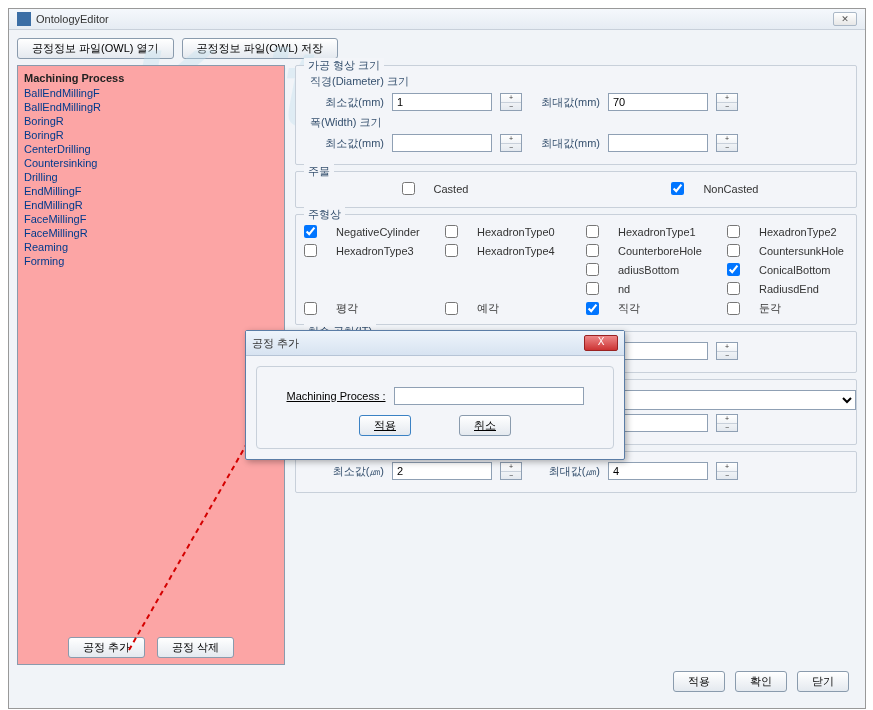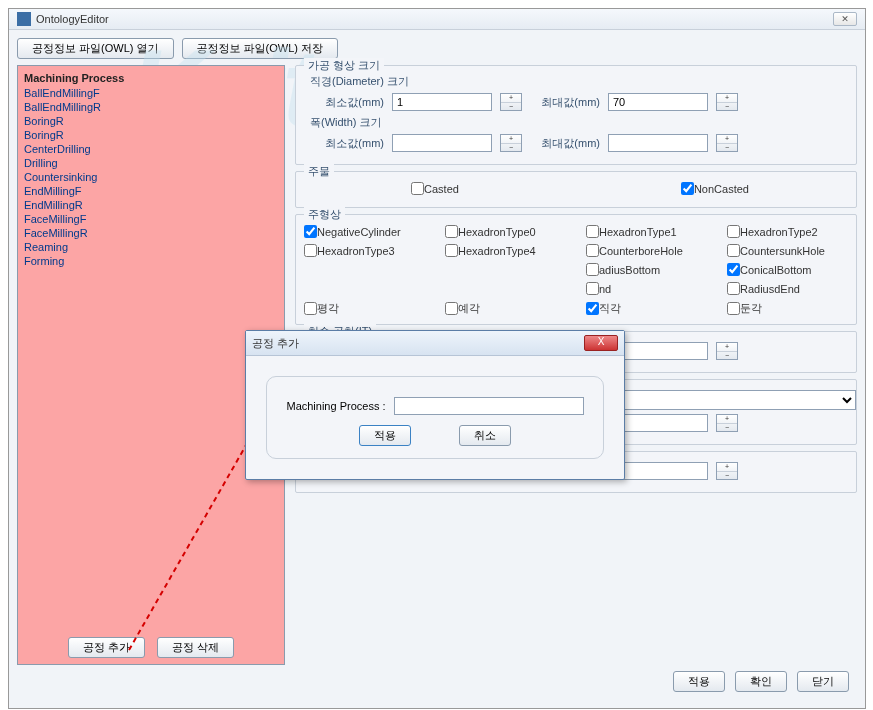--- a/index.html
+++ b/index.html
@@ -21,30 +21,30 @@
 .group { border: 1px solid #c8d0da; border-radius: 2px; padding: 6px 0 8px 8px; background: #f3f5f9; position: relative; }
 .group-label { position: absolute; top: -8px; left: 8px; background: #f3f5f9; padding: 0 4px; color: #35506e; }
 .row { display: flex; align-items: center; gap: 8px; margin: 4px 0; }
 .subheader { color: #35506e; margin: 2px 0 4px 6px; }
 .lbl { width: 80px; text-align: right; color: #35506e; }
 .lbl2 { width: 70px; text-align: right; color: #35506e; }
 .txt { width: 100px; height: 18px; border: 1px solid #8fa0b4; background: #fff; padding: 0 4px; }
 .spin { width: 22px; height: 18px; border: 1px solid #8fa0b4; background: linear-gradient(#fff,#e4e9ef); display: flex; flex-direction: column; }
 .spin div { flex: 1; font-size: 7px; line-height: 7px; text-align: center; color: #333; cursor: pointer; }
 .spin div:first-child { border-bottom: 1px solid #c8d0da; }
-.chk { display: flex; align-items: center; gap: 0; color: #333; }
+.chk { display: flex; align-items: center; gap: 19px; color: #333; }
 .chk input { width: 13px; height: 13px; margin: 0; }
 .chkgrid { display: grid; grid-template-columns: repeat(4, 1fr); gap: 6px 12px; margin-top: 4px; }
 .select { flex: 1; height: 20px; border: 1px solid #8fa0b4; background: #fff; padding: 0 4px; }
 .bottom-bar { display: flex; justify-content: flex-end; gap: 10px; padding: 6px 8px 8px 0; }
 .modal { position: absolute; left: 236px; top: 300px; width: 380px; border: 1px solid #5b7da6; border-radius: 2px; background: #f3f5f9; box-shadow: 2px 2px 6px rgba(0,0,0,0.3); z-index: 10; }
 .modal-title { display: flex; align-items: center; padding: 4px 6px; background: linear-gradient(#eef4fb,#d7e3f1); border-bottom: 1px solid #b6c4d6; }
 .modal-title span { flex: 1; color: #333; }
 .modal-close { width: 34px; height: 16px; background: linear-gradient(#e88,#c33); border: 1px solid #922; border-radius: 2px; color: #fff; font-size: 10px; line-height: 12px; text-align: center; cursor: pointer; }
-.modal-body { border: 1px solid #c8d0da; margin: 20px; padding: 16px 12px 12px 12px; background: #f3f5f9; border-radius: 10px; }
+.modal-body { border: 1px solid #c8d0da; margin: 10px; padding: 16px 12px 12px 12px; background: #f3f5f9; border-radius: 4px; text-decoration: underline; }
 .modal-body .row { justify-content: center; }
 .modal-input { width: 190px; height: 18px; border: 1px solid #8fa0b4; background: #fff; }
 .modal-btns { display: flex; justify-content: center; gap: 48px; margin-top: 10px; }
 .arrow-svg { position: absolute; left: 90px; top: 320px; width: 200px; height: 320px; z-index: 5; pointer-events: none; }
 .watermark { position: absolute; top: -6px; left: 120px; font-size: 110px; color: #c0e0ef; font-weight: bold; font-style: italic; letter-spacing: -6px; opacity: 0.35; z-index: 0; pointer-events: none; }
 </style>
 </head>
 <body>
 
 <div class="window">
@@ -63,22 +63,22 @@
 
     <div class="main">
       <div class="left">
         <div class="left-header">Machining Process</div>
         <div id="left-items">
             <div class="left-item">BallEndMillingF</div>
             <div class="left-item">BallEndMillingR</div>
             <div class="left-item">BoringR</div>
             <div class="left-item">BoringR</div>
             <div class="left-item">CenterDrilling</div>
+            <div class="left-item">Countersinking</div>
             <div class="left-item">Drilling</div>
-            <div class="left-item">Countersinking</div>
             <div class="left-item">EndMillingF</div>
             <div class="left-item">EndMillingR</div>
             <div class="left-item">FaceMillingF</div>
             <div class="left-item">FaceMillingR</div>
             <div class="left-item">Reaming</div>
             <div class="left-item">Forming</div>
           </div>
         <div class="left-bottom">
           <div class="btn">공정 추가</div>
           <div class="btn">공정 삭제</div>

